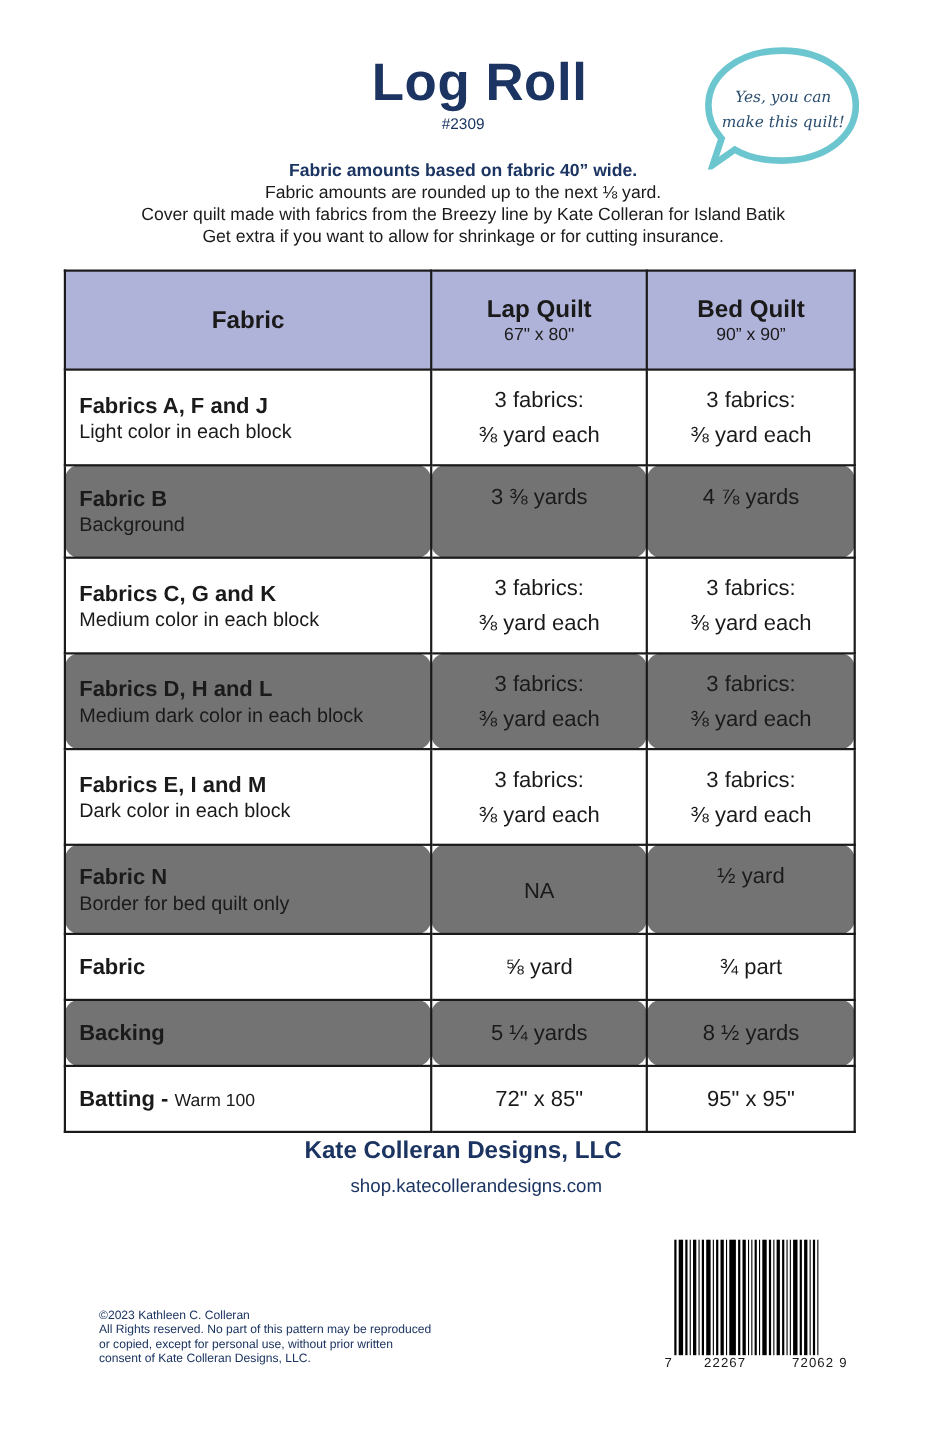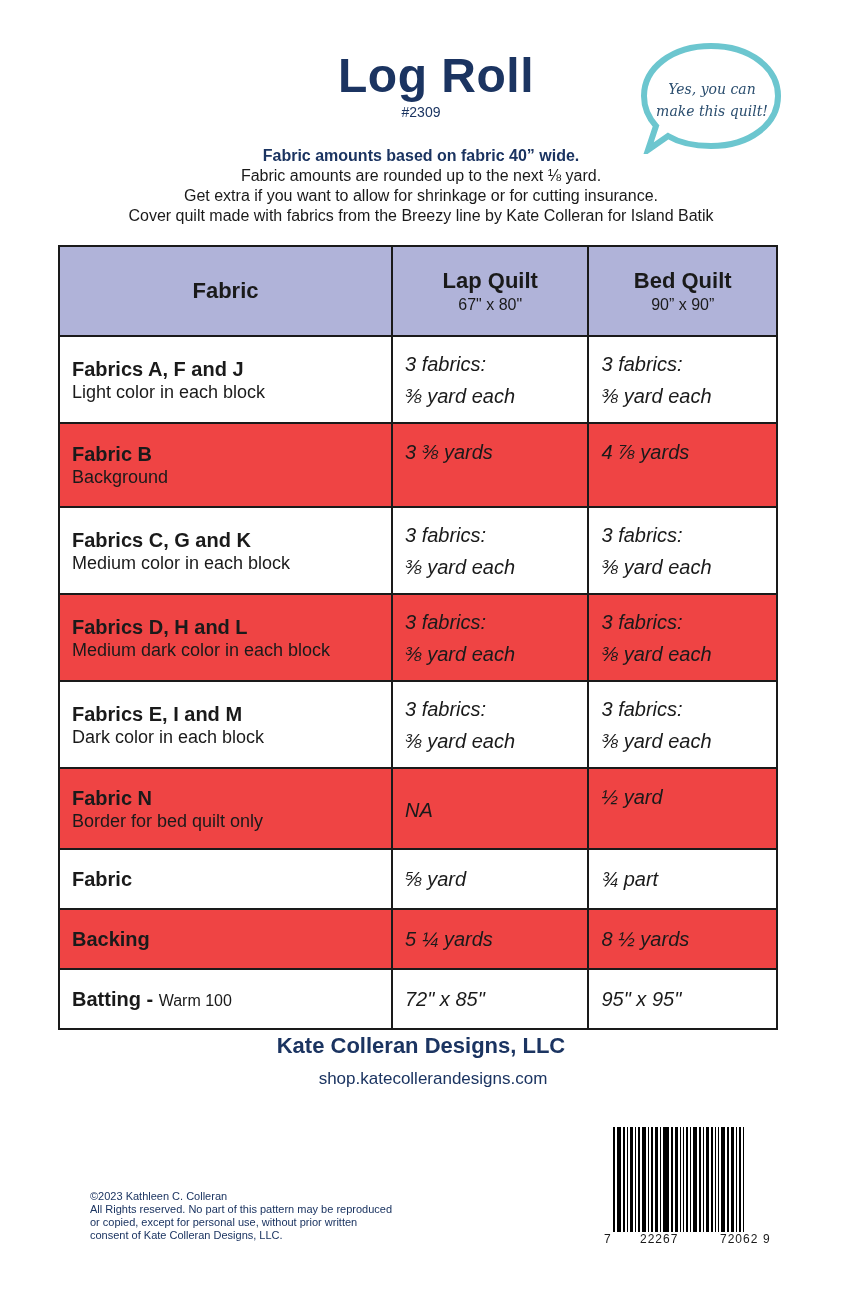--- a/index.html
+++ b/index.html
@@ -12,23 +12,23 @@
   .bubble-text { position:absolute; left:648px; top:78px; width:128px; text-align:center;
                  font-family:"DejaVu Serif", serif; font-style:italic; font-size:14px; line-height:22px; color:#2a4d6e; }
   .notes { position:absolute; top:146px; left:0; width:842px; text-align:center; }
   .notes .bold { font-weight:bold; font-size:16px; color:#1b3461; line-height:20px; }
   .notes .line { font-size:16px; line-height:20px; color:#1a1a1a; }
   table.fab { position:absolute; top:245px; left:58px; width:720px; border-collapse:collapse; }
   table.fab td, table.fab th { border:2px solid #1a1a1a; }
   table.fab th { background:#b0b3d9; height:88px; font-size:22px; font-weight:bold; vertical-align:middle; padding:0; }
   table.fab th .sub { display:block; font-size:16px; font-weight:normal; margin-top:2px; }
   col.c1 { width:334px; } col.c2 { width:197px; } col.c3 { width:189px; }
-  table.fab td { font-size:20px; padding:0 12px; vertical-align:middle; }
-  table.fab td.v { text-align:left; line-height:32px;font-style:italic; }
-  tr.grey td { background:#ef4444; }
+  table.fab td { font-size:20px; padding:0 12px; vertical-align:middle;border-radius:13px; }
+  table.fab td.v { text-align:center; line-height:32px; }
+  tr.grey td { background:#737373; }
   td .nm { font-weight:bold; font-size:20px; display:block; line-height:24px; }
   td .ds { font-size:18px; display:block; line-height:22px; }
   td .small { font-weight:normal; font-size:16px; }
   .company { position:absolute; top:1033px; left:0; width:842px; text-align:center;
              font-size:22px; font-weight:bold; color:#1b3461; }
   .web { position:absolute; top:1068px; left:12px; width:842px; text-align:center; font-size:17px; color:#1b3461; line-height:22px; }
   .copy { position:absolute; top:1190px; left:90px; font-size:11px; line-height:13px; color:#1b3461; }
   .barcode { position:absolute; left:613px; top:1127px; width:150px; height:105px; display:flex; align-items:stretch; }
   .barcode span { display:block; background:#000; margin-right:2px; }
   .bcnum { position:absolute; top:1232px; font-size:12px; color:#1a1a1a; letter-spacing:1px; }
@@ -43,22 +43,22 @@
   <path d="M71 4 C110 4 138 26 138 54 C138 82 110 104 71 104 C52 104 38 100 28 94 L8 108 L16 84 C8 75 4 65 4 54 C4 26 32 4 71 4 Z" fill="#fff" stroke="#6cc6cf" stroke-width="6"></path>
 </svg>
 <div class="bubble-text">
   <div>Yes, you can</div>
   <div>make this quilt!</div>
 </div>
 
 <div class="notes">
   <div class="bold">Fabric amounts based on fabric 40” wide.</div>
   <div class="line">Fabric amounts are rounded up to the next ⅛ yard.</div>
+  <div class="line">Cover quilt made with fabrics from the Breezy line by Kate Colleran for Island Batik</div>
   <div class="line">Get extra if you want to allow for shrinkage or for cutting insurance.</div>
-  <div class="line">Cover quilt made with fabrics from the Breezy line by Kate Colleran for Island Batik</div>
 </div>
 
 <table class="fab">
   <colgroup>
       <col class="c1">
       <col class="c2">
       <col class="c3">
     </colgroup>
   <tbody>
       <tr>

